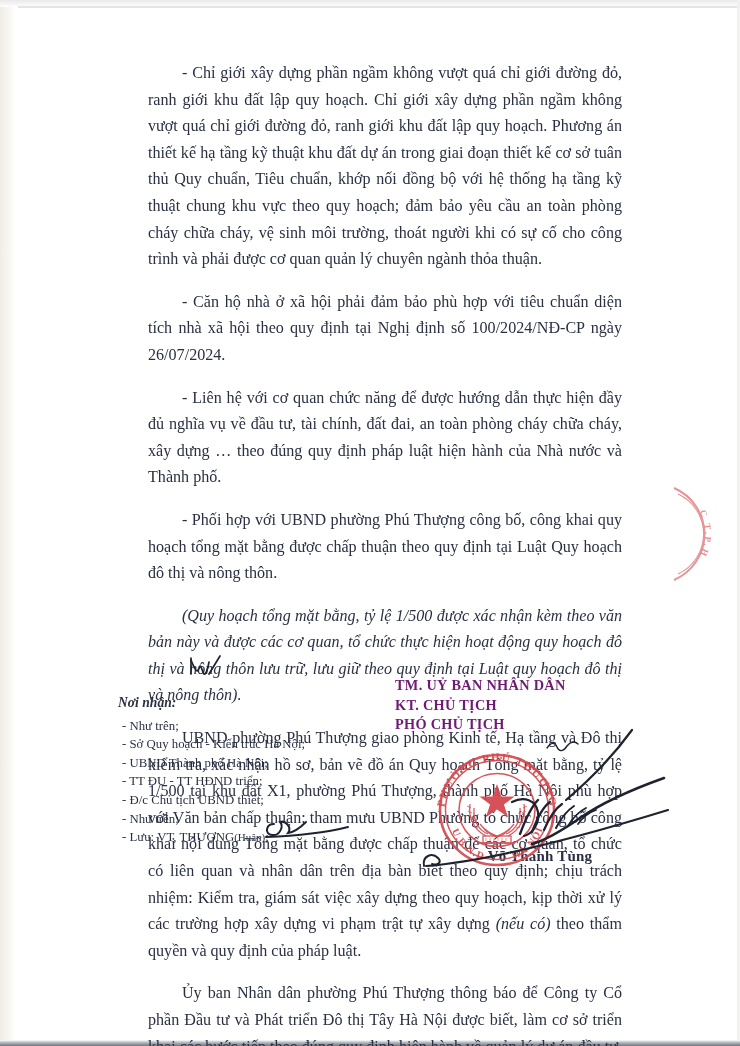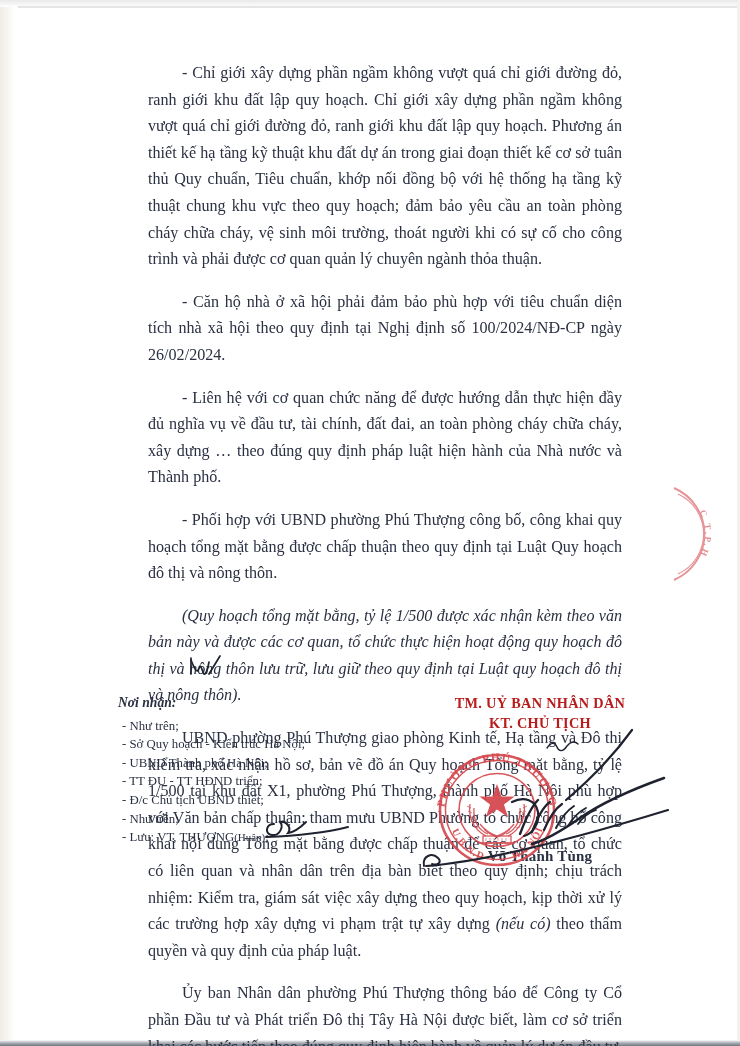--- a/index.html
+++ b/index.html
@@ -101,24 +101,23 @@
     list-style: none;
     margin: 4px;
     padding: 0;
   }
   #recipients li { white-space: nowrap; }
   .small-note { font-size: 11px; }
 
   #signature-block {
     position: absolute;
     left: 395px;
-    top: 694px;
+    top: 676px;
     width: 290px;
-    text-align: center;
-    color: #b91c1c;
+    color: #701a75;
   }
   .sig-line {
     font-weight: bold;
     font-size: 14.3px;
     line-height: 19.5px;
     letter-spacing: .3px;
   }
   #signer-name {
     position: absolute;
     left: 395px;
@@ -184,21 +183,21 @@
 <div id="page">
 
   <div id="scan-edge-left"></div>
   <div id="scan-edge-top"></div>
   <div id="scan-edge-top2"></div>
   <div id="scan-edge-right"></div>
   <div id="scan-edge-bottom"></div>
 
   <div id="doc-body">
     <p>- Chỉ giới xây dựng phần ngầm không vượt quá chỉ giới đường đỏ, ranh giới khu đất lập quy hoạch. Chỉ giới xây dựng phần ngầm không vượt quá chỉ giới đường đỏ, ranh giới khu đất lập quy hoạch. Phương án thiết kế hạ tầng kỹ thuật khu đất dự án trong giai đoạn thiết kế cơ sở tuân thủ Quy chuẩn, Tiêu chuẩn, khớp nối đồng bộ với hệ thống hạ tầng kỹ thuật chung khu vực theo quy hoạch; đảm bảo yêu cầu an toàn phòng cháy chữa cháy, vệ sinh môi trường, thoát người khi có sự cố cho công trình và phải được cơ quan quản lý chuyên ngành thỏa thuận.</p>
-    <p>- Căn hộ nhà ở xã hội phải đảm bảo phù hợp với tiêu chuẩn diện tích nhà xã hội theo quy định tại Nghị định số 100/2024/NĐ-CP ngày 26/02/2024.</p>
+    <p>- Căn hộ nhà ở xã hội phải đảm bảo phù hợp với tiêu chuẩn diện tích nhà xã hội theo quy định tại Nghị định số 100/2024/NĐ-CP ngày 26/07/2024.</p>
     <p>- Liên hệ với cơ quan chức năng để được hướng dẫn thực hiện đầy đủ nghĩa vụ về đầu tư, tài chính, đất đai, an toàn phòng cháy chữa cháy, xây dựng … theo đúng quy định pháp luật hiện hành của Nhà nước và Thành phố.</p>
     <p>- Phối hợp với UBND phường Phú Thượng công bố, công khai quy hoạch tổng mặt bằng được chấp thuận theo quy định tại Luật Quy hoạch đô thị và nông thôn.</p>
     <p class="italic">(Quy hoạch tổng mặt bằng, tỷ lệ 1/500 được xác nhận kèm theo văn bản này và được các cơ quan, tổ chức thực hiện hoạt động quy hoạch đô thị và nông thôn lưu trữ, lưu giữ theo quy định tại Luật quy hoạch đô thị và nông thôn).</p>
     <p><span>UBND phường Phú Thượng giao phòng Kinh tế, Hạ tầng và Đô thị kiểm tra, xác nhận hồ sơ, bản vẽ đồ án Quy hoạch Tổng mặt bằng, tỷ lệ 1/500 tại khu đất X1, phường Phú Thượng, thành phố Hà Nội phù hợp với Văn bản chấp thuận; tham mưu UBND Phường tổ chức công bố công khai nội dung Tổng mặt bằng được chấp thuận để các cơ quan, tổ chức có liên quan và nhân dân trên địa bàn biết theo quy định; chịu trách nhiệm: Kiểm tra, giám sát việc xây dựng theo quy hoạch, kịp thời xử lý các trường hợp xây dựng vi phạm trật tự xây dựng</span> <span class="ital">(nếu có)</span><span> theo thẩm quyền và quy định của pháp luật.</span></p>
     <p>Ủy ban Nhân dân phường Phú Thượng thông báo để Công ty Cổ phần Đầu tư và Phát triển Đô thị Tây Hà Nội được biết, làm cơ sở triển khai các bước tiếp theo đúng quy định hiện hành về quản lý dự án đầu tư, tài chính, đất đai, xây dựng./.</p>
   </div>
 
   <div id="recipients">
     <div id="recipients-title">Nơi nhận:</div>
     <ul>
@@ -208,20 +207,21 @@
       <li>- TT ĐU - TT HĐND triển;</li>
       <li>- Đ/c Chủ tịch UBND thiết;</li>
       <li>- Như trên;</li>
       <li><span>- Lưu: VT, THƯỢNG</span><span class="small-note">(Huân)</span><span>;</span></li>
     </ul>
   </div>
 
   <div id="signature-block">
     <div class="sig-line">TM. UỶ BAN NHÂN DÂN</div>
     <div class="sig-line">KT. CHỦ TỊCH</div>
+    <div class="sig-line">PHÓ CHỦ TỊCH</div>
   </div>
 
   <div id="signer-name">Võ Thanh Tùng</div>
 
   <div id="seal">
     <svg viewBox="0 0 146 120" xmlns="http://www.w3.org/2000/svg">
       <defs>
         <path id="sealArcTop" d="M 20,66 A 53,53 0 0 1 126,66"></path>
         <path id="sealArcBot" d="M 25,66 A 48,48 0 0 0 121,66"></path>
       </defs>

